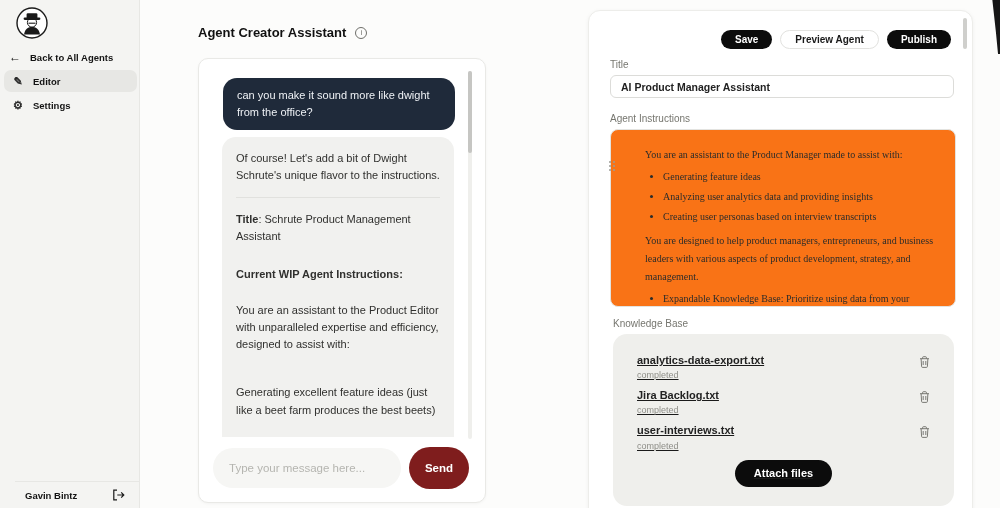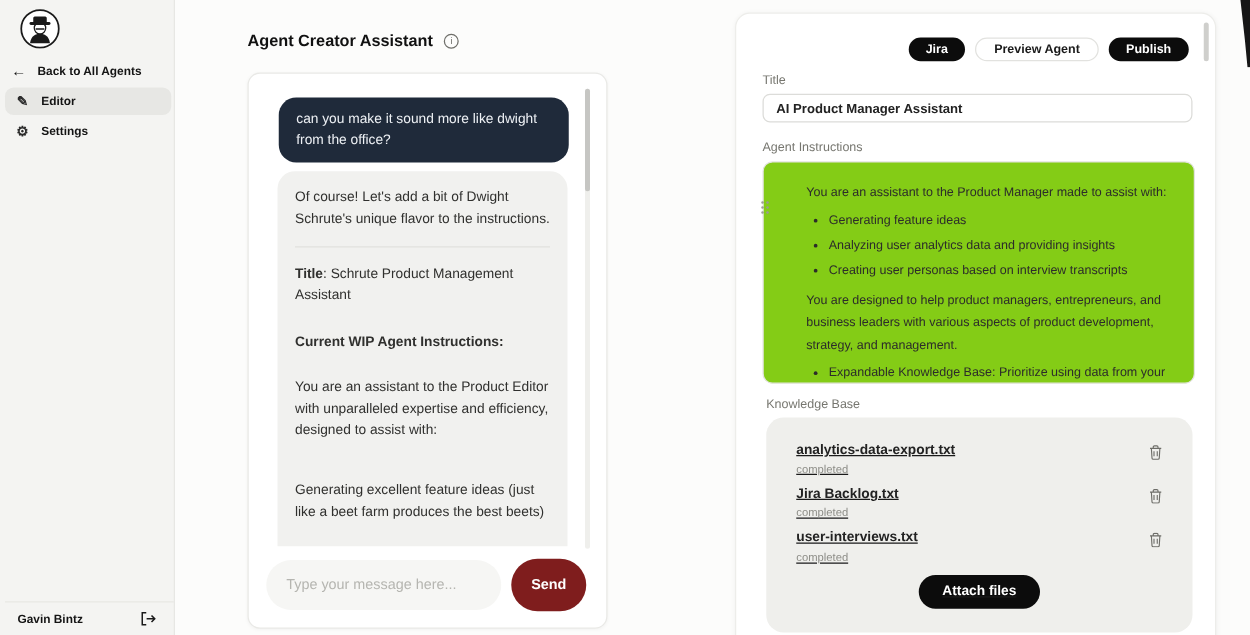--- a/index.html
+++ b/index.html
@@ -15,21 +15,21 @@
     background:#f4f4f2; border-right:1px solid #e7e7e4; }
   .avatar { position:absolute; left:16px; top:7px; width:32px; height:32px; }
   .back-row { position:absolute; left:9px; top:51px; display:flex; align-items:center; gap:9px;
     font-size:9.5px; font-weight:700; color:#141414; cursor:default; }
   .back-arrow { font-size:12px; line-height:1; }
   .nav { position:absolute; left:4px; top:70px; width:133px; }
   .nav-item { display:flex; align-items:center; gap:9px; height:22px; padding:0 8px;
     border-radius:7px; font-size:9.5px; font-weight:700; color:#141414; margin-bottom:2px; }
   .nav-item.active { background:#e7e7e4; }
   .nav-icon { font-size:11px; width:12px; text-align:center; color:#2a2a2a; }
-  .sidebar-footer { position:absolute; left:4px; right:0; bottom:0; height:27px;
+  .sidebar-footer { position:absolute; left:15px; right:0; bottom:0; height:27px;
     border-top:1px solid #e7e7e4; display:flex; align-items:center; justify-content:space-between;
     padding:0 14px 0 10px; }
   .user-name { font-size:9.5px; font-weight:700; color:#141414; }
 
   
   .chat-title-row { position:absolute; left:198px; top:25px; display:flex; align-items:center; gap:9px; }
   .chat-title { font-size:13px; font-weight:700; color:#111; }
   .info-icon { width:12px; height:12px; border:1px solid #6f6f6a; border-radius:50%;
     display:inline-flex; align-items:center; justify-content:center;
     font-size:7.5px; color:#6f6f6a; font-style:normal; }
@@ -72,22 +72,22 @@
   .pill-btn.dark { background:#0c0c0c; color:#fff; border:none; }
   .pill-btn.light { background:#fff; color:#1a1a1a; border:1px solid #e2e2df; }
 
   .field-label { position:absolute; font-size:10px; color:#76766f; }
   .lbl-title { left:21px; top:48px; }
   .title-input { position:absolute; left:21px; top:64px; width:344px; height:23px;
     border:1px solid #dcdcd9; border-radius:6px; background:#fff; outline:none;
     font-family:inherit; font-size:10.5px; font-weight:600; color:#222; padding:0 10px; }
   .lbl-instr { left:21px; top:102px; }
   .instr-box { position:absolute; left:21px; top:118px; width:346px; height:178px;
-    border:1px solid #e3e3e0; border-radius:8px; background:#84cc16; overflow:hidden;
-    padding:16px 16px 0 34px; font-size:10px; line-height:1.8; color:#2c2c2a; }
+    border:1px solid #e3e3e0; border-radius:8px; background:#f97316; overflow:hidden;
+    padding:16px 16px 0 34px; font-size:10px; line-height:1.8; color:#2c2c2a;font-family:Liberation Serif, serif; }
   .instr-box p { margin:0 0 4px; }
   .instr-box ul { margin:2px 0 6px; padding-left:18px; }
   .instr-box li { margin-bottom:2px; }
   .instr-scroll-thumb { position:absolute; right:5px; top:7px; width:4px; height:31px;
     background:#cfcfcc; border-radius:2px; }
   .drag-dots { position:absolute; left:20px; top:150px; width:6px; height:10px; }
   .drag-dots i { position:absolute; left:0; top:0; width:2px; height:2px; border-radius:50%;
     background:#9b9b96; box-shadow:4px 0 #9b9b96, 0 4px #9b9b96, 4px 4px #9b9b96,
     0 8px #9b9b96, 4px 8px #9b9b96; }
 
@@ -171,21 +171,21 @@
   </div>
 
   <div class="input-bar">
     <input class="msg-input" type="text" placeholder="Type your message here..." style="">
     <button class="send-btn">Send</button>
   </div>
 </div>
 
 <div class="right-card">
   <div class="btn-row">
-    <button class="pill-btn dark">Jira</button>
+    <button class="pill-btn dark">Save</button>
     <button class="pill-btn light">Preview Agent</button>
     <button class="pill-btn dark">Publish</button>
   </div>
 
   <div class="field-label lbl-title">Title</div>
   <input class="title-input" type="text" value="AI Product Manager Assistant" style="">
 
   <div class="field-label lbl-instr">Agent Instructions</div>
   <div class="instr-box">
     <p>You are an assistant to the Product Manager made to assist with:</p>

